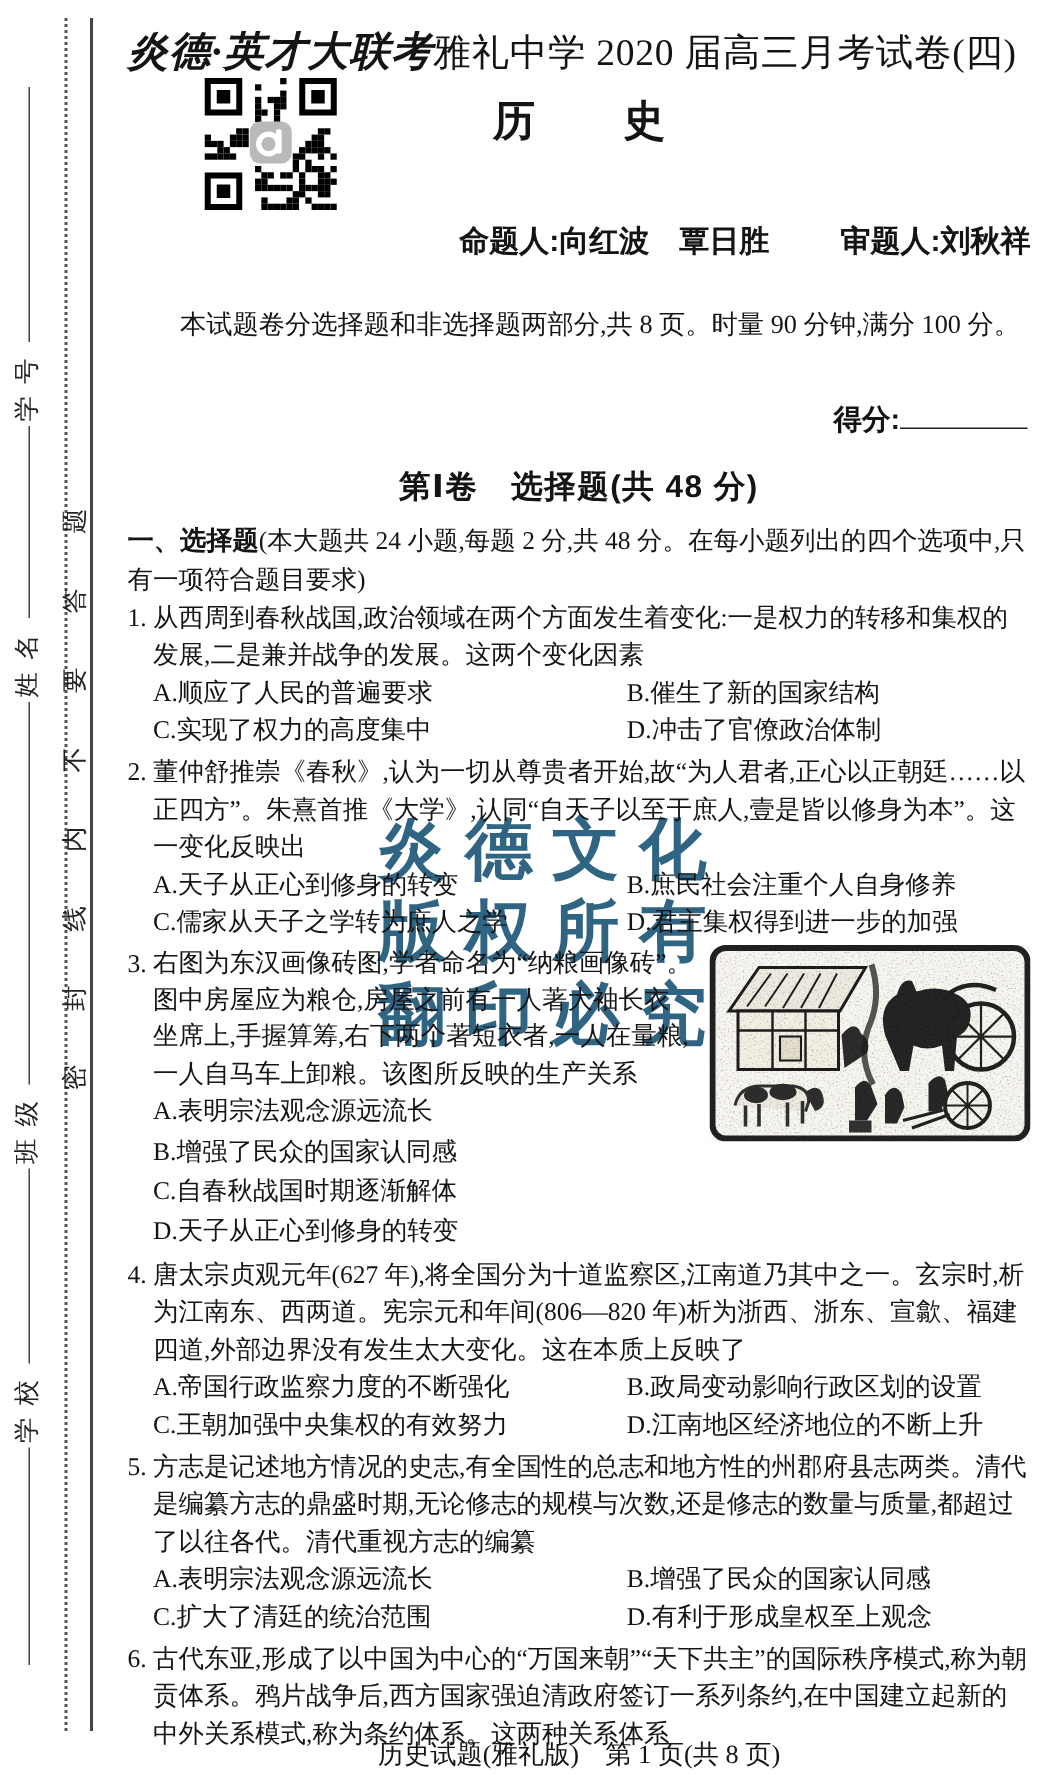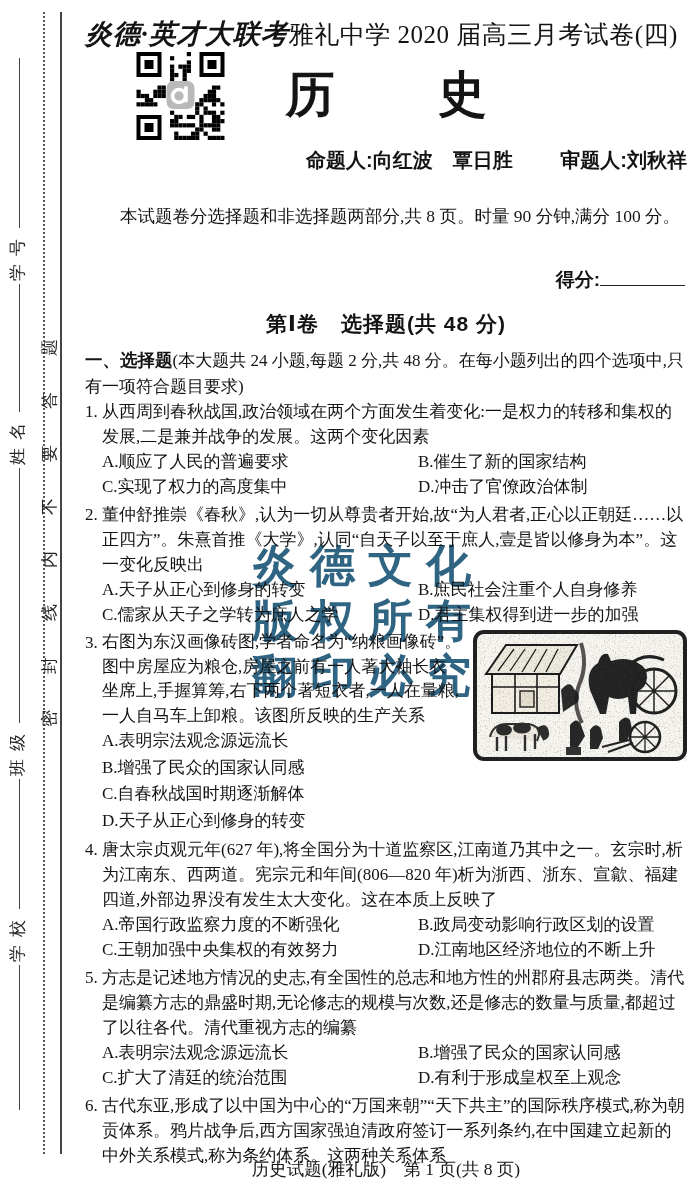--- a/index.html
+++ b/index.html
@@ -25,21 +25,21 @@
   .seal-strip{left:38px;top:1150px;width:1120px;height:24px;text-align:center;
      font-size:17px;color:#222;letter-spacing:36px;padding-left:150px;box-sizing:border-box;}
 
   
   .content{position:absolute;left:85px;top:0;width:602px;z-index:1;}
   .headerline{position:absolute;left:0;top:16px;width:602px;white-space:nowrap;}
   .headerline .brush{font-weight:900;font-style:italic;font-size:27px;letter-spacing:1px;}
   .headerline .kai{font-size:25px;letter-spacing:.5px;}
   .qr{position:absolute;left:48px;top:50px;width:95px;height:92px;}
   .subject-title{position:absolute;left:0;top:62px;width:602px;text-align:center;
-     font-size:49px;font-weight:900;letter-spacing:2.1em;padding-left:2.1em;box-sizing:border-box;
+     font-size:28px;font-weight:900;letter-spacing:2.1em;padding-left:2.1em;box-sizing:border-box;
      font-family:"Liberation Sans","DejaVu Sans",sans-serif;}
   .setters{position:absolute;left:0;top:147px;width:602px;text-align:right;
      font-weight:bold;font-size:20px;font-family:"Liberation Sans","DejaVu Sans",sans-serif;}
   .setters .reviewer{margin-left:42px;}
   .intro{position:absolute;left:0;top:203px;width:602px;font-size:17.5px;line-height:27px;
      text-indent:35px;}
   .score{position:absolute;right:2px;top:266px;font-weight:bold;font-size:19px;
      font-family:"Liberation Sans","DejaVu Sans",sans-serif;}
   .score .blank{display:inline-block;width:85px;border-bottom:1.6px solid #222;height:19px;vertical-align:baseline;}
   .section-title{position:absolute;left:0;top:310px;width:602px;text-align:center;

